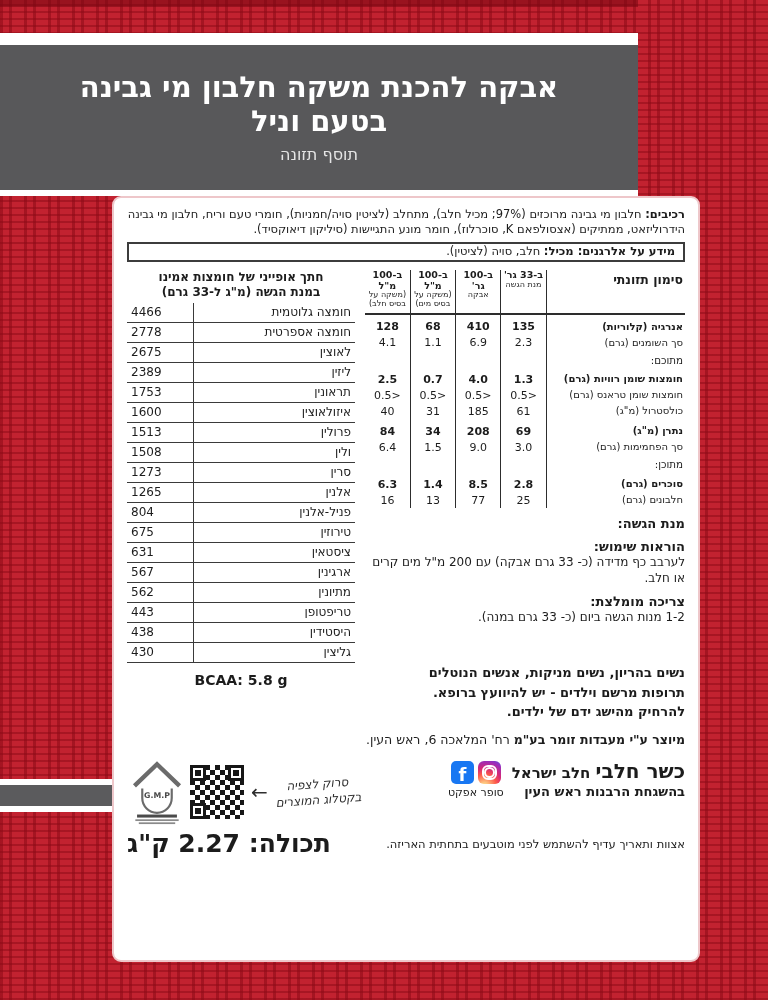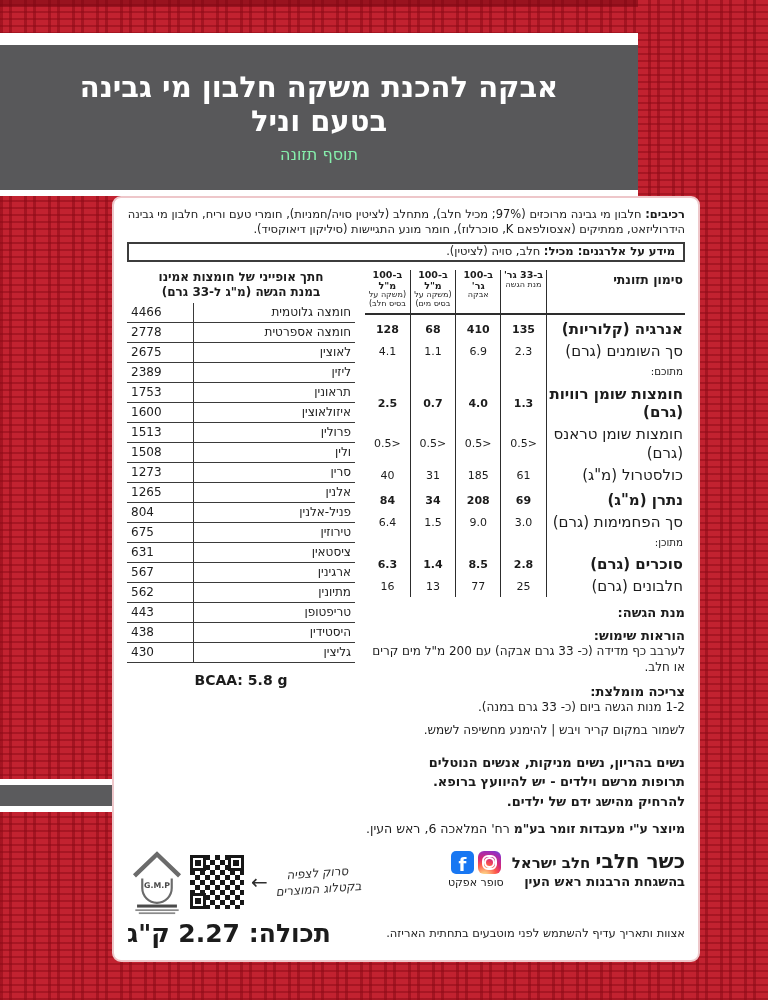--- a/index.html
+++ b/index.html
@@ -15,21 +15,21 @@
   .band-darktop{top:0;height:7px;background:rgba(120,8,18,.55);z-index:1;}
   .stripe-white-a{top:33px;height:12px;background:#ffffff;z-index:1;}
   .band-grey{top:45px;height:145px;background:#58585a;z-index:1;
     display:flex;flex-direction:column;align-items:center;justify-content:center;}
   .stripe-white-b{top:190px;height:6px;background:#ffffff;z-index:1;}
   .side-white1{top:779px;height:6px;background:#ffffff;z-index:1;}
   .side-grey{top:785px;height:21px;background:#5b5b5d;z-index:1;}
   .side-white2{top:806px;height:6px;background:#ffffff;z-index:1;}
 
   .title{color:#fff;font-size:29px;font-weight:bold;line-height:1.16;text-align:center;direction:rtl;}
-  .subtitle{color:#86efac;font-size:16px;margin-top:7px;text-align:center;direction:rtl;}
+  .subtitle{color:#e5e5e5;font-size:16px;margin-top:7px;text-align:center;direction:rtl;}
 
   .label-panel{
     position:absolute;left:112px;top:196px;width:588px;height:766px;z-index:2;
     background:#fff;border:2px solid #eec7ca;border-radius:9px;box-sizing:border-box;
     padding:9px 13px;direction:rtl;text-align:right;color:#1c1c1c;overflow:hidden;
   }
   .ingredients{font-size:11.5px;line-height:1.32;margin:0;}
   .allergen-box{border:2px solid #3c3c3c;margin-top:5px;padding:0 8px;font-size:11.5px;line-height:1.33;}
   b{font-weight:bold;}
 
@@ -39,21 +39,21 @@
 
   table{border-collapse:collapse;}
   .nt{width:100%;table-layout:fixed;}
   .nt col.c-label{width:138px;}
   .nt col.c-val{width:45px;}
   .nt th{border-bottom:2px solid #2d2d2d;padding:0 2px 4px 2px;vertical-align:top;}
   .nt .nt-title{font-weight:bold;font-size:12.5px;text-align:right;padding-top:2px;padding-left:28px;}
   .nt .vh-main{font-weight:bold;font-size:9.5px;line-height:1.15;text-align:center;}
   .nt .vh-sub{font-size:8px;line-height:1.12;text-align:center;font-weight:normal;}
   .nt td{padding:1.5px 2px;}
-  .nt .nt-label{font-size:15px;text-align:right;line-height:1.25;}
+  .nt .nt-label{font-size:10px;text-align:right;line-height:1.25;}
   .nt .val{font-size:11px;text-align:center;border-right:1.3px solid #2d2d2d;}
   .nt tr.bold td{font-weight:bold;}
   .nt tr.bold td{padding-top:5px;}
   .nt tr.subhead .nt-label{font-size:10.3px;padding-top:3px;}
 
   .amino-title{font-weight:bold;font-size:12px;line-height:1.25;text-align:center;margin:0 0 3px 0;}
   .am{width:100%;table-layout:fixed;}
   .am col.a-name{width:150px;}
   .am col.a-val{width:62px;}
   .am td{border-bottom:1.4px solid #3a3a3a;padding:2.5px 4px;}
@@ -253,21 +253,21 @@
             </tr>
 
         </tbody>
       </table>
 
       <p class="sv-head">מנת הגשה:</p>
       <p class="sv-head">הוראות שימוש:</p>
       <p class="sv-text">לערבב כף מדידה (כ- 33 גרם אבקה) עם 200 מ"ל מים קרים או חלב.</p>
       <p class="sv-head">צריכה מומלצת:</p>
       <p class="sv-text">1-2 מנות הגשה ביום (כ- 33 גרם במנה).</p>
-      <p class="storage"><span>לשמור במקום קריר ויבש | להימנע מחשיפה לשמש.</span><br></p>
+      <p class="storage"><br></p>
       <p class="warning">נשים בהריון, נשים מניקות, אנשים הנוטלים
 תרופות מרשם וילדים - יש להיוועץ ברופא.
 להרחיק מהישג ידם של ילדים.</p>
     </div>
 
     <div class="col-amino">
       <p class="amino-title">
         <span>חתך אופייני של חומצות אמינו</span><br>
         <span>במנת הגשה (מ"ג ל-33 גרם)</span>
       </p>

